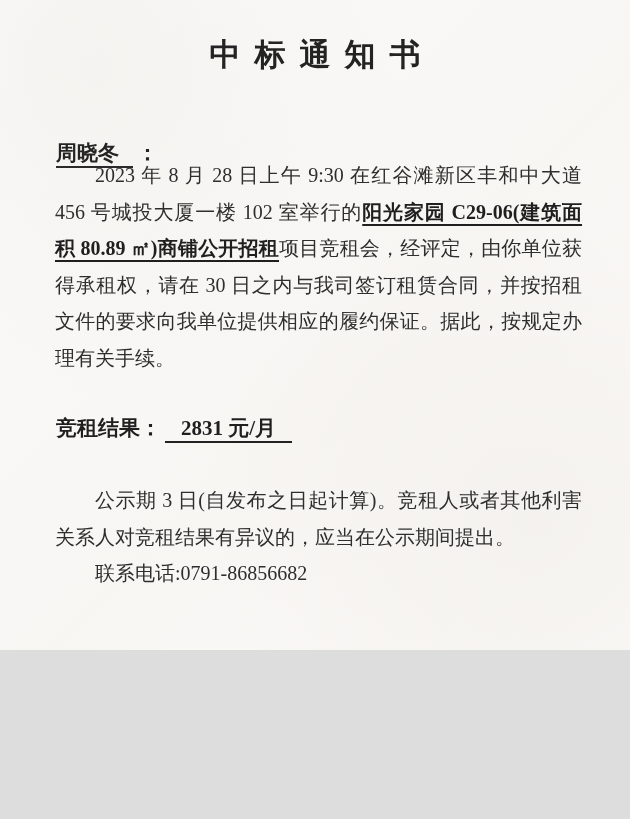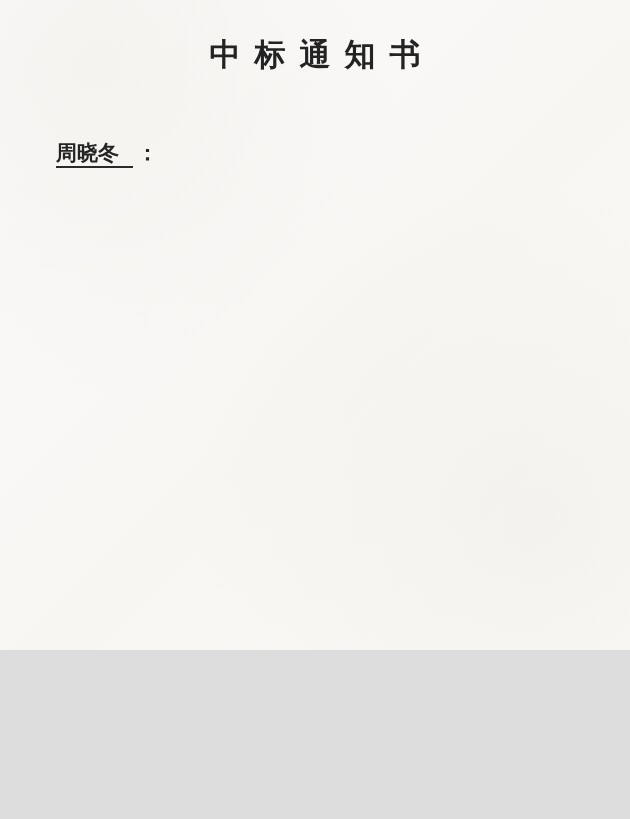--- a/index.html
+++ b/index.html
@@ -67,23 +67,31 @@
 <body>
 
 <div class="page">
 
   <div class="doc-title">中标通知书</div>
 
   <div class="addressee">
     <span class="name">周晓冬</span><span class="colon">：</span>
   </div>
 
+  <div class="para" id="para1">
+    <div class="indent"><span>2023 年 8 月 28 日上午 9:30 在红谷滩新区丰和中大道 456 号城投大厦一楼 102 室举行的</span><span class="highlight">阳光家园 C29-06(建筑面积 80.89 ㎡)商铺公开招租</span><span>项目竞租会，经评定，由你单位获得承租权，请在 30 日之内与我司签订租赁合同，并按招租文件的要求向我单位提供相应的履约保证。据此，按规定办理有关手续。</span></div>
+  </div>
 
+  <div class="result-line">
+    <span>竞租结果：</span><span class="value">2831 元/月</span>
+  </div>
 
   <div class="para" id="para2">
+    <div class="indent">公示期 3 日(自发布之日起计算)。竞租人或者其他利害关系人对竞租结果有异议的，应当在公示期间提出。</div>
+    <div class="plain-line">联系电话:0791-86856682</div>
   </div>
 
 
   <div class="date-line">2023 年 8 月 29 日</div>
 
   <svg class="seal" viewBox="0 0 170 170" xmlns="http://www.w3.org/2000/svg">
     <defs>
       <path id="ringPath" d="M 32.4,104.2 A 56,56 0 1 1 137.6,104.2" fill="none"></path>
       <path id="numPath" d="M 30,100 A 60,60 0 0 0 140,100" fill="none"></path>
     </defs>

